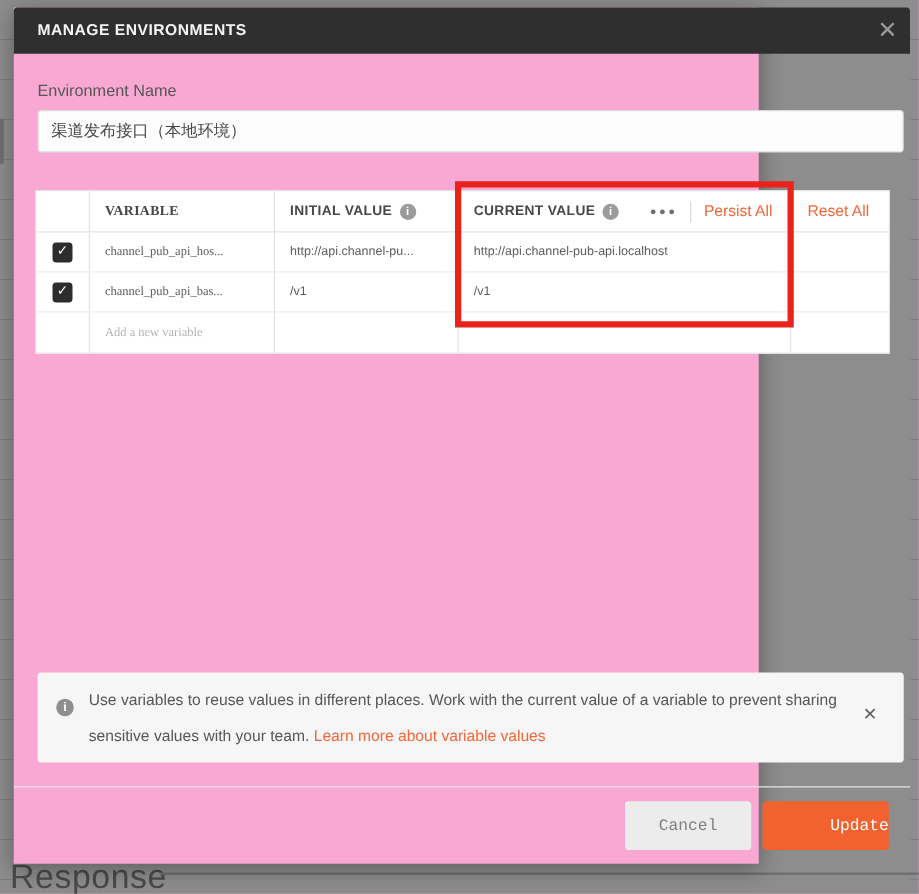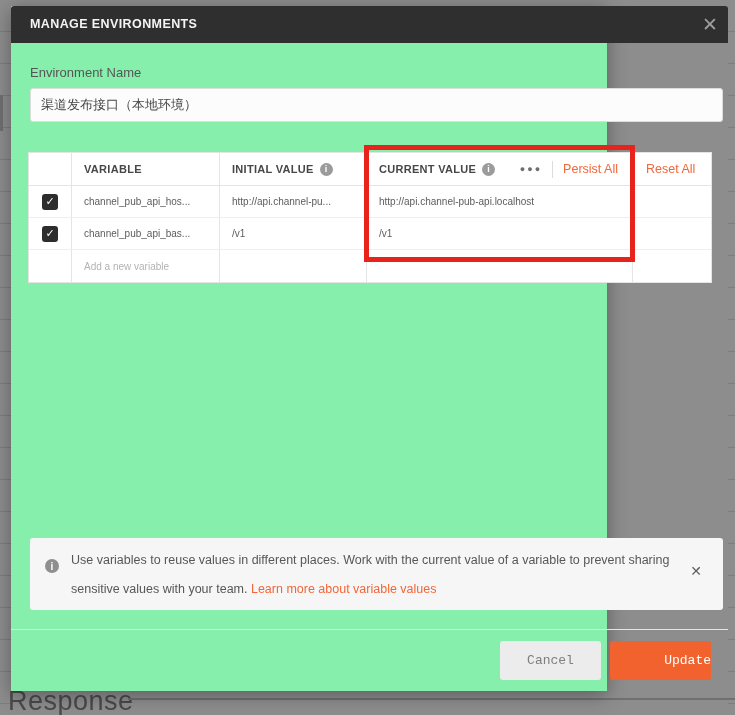--- a/index.html
+++ b/index.html
@@ -12,21 +12,21 @@
     background-image:repeating-linear-gradient(to bottom,transparent 0 31px,#7d7d7d 31px 32px); }
   .strip.left  { left:0;  width:11px; }
   .strip.right { left:728px; width:7px; }
   .left-block { position:absolute; left:0; top:95px; width:3px; height:36px; background:#6f6f6f; z-index:2; }
   .bg-response { position:absolute; left:8px; top:686px; z-index:2;
     font-size:27px; color:#4a4a4a; letter-spacing:0.5px; }
   .bg-line { position:absolute; left:128px; top:698px; width:607px; height:2px; background:#707070; z-index:2; }
 
   
   .modal { position:absolute; left:11px; top:6px; width:596px; height:685px;
-    background:#86efac; border-radius:0; z-index:10;
+    background:#f9a8d4; border-radius:0; z-index:10;
     box-shadow:0 4px 18px rgba(0,0,0,0.35); }
   .mhead { position:absolute; left:0; top:0; width:717px; height:37px;
     background:#2f2f2f; border-radius:3px 3px 0 0; }
   .mtitle { position:absolute; left:19px; top:0; line-height:37px;
     font-size:12.5px; font-weight:bold; letter-spacing:0.4px; color:#f4f4f4; }
   .mclose { position:absolute; right:10px; top:0; line-height:37px;
     font-size:19px; color:#9c9c9c; cursor:pointer; }
 
   .envlabel { position:absolute; left:19px; top:59px; font-size:13px; color:#565656; }
   .envinput { position:absolute; left:19px; top:82px; width:693px; height:31px;
@@ -36,21 +36,21 @@
 
   
   .vtable { position:absolute; left:17px; top:146px; width:684px;
     border:1px solid #e4e4e4; background:#fff; }
   .trow { display:flex; height:32px; border-bottom:1px solid #eeeeee; }
   .trow.header { height:33px; border-bottom:1px solid #e4e4e4; }
   .trow:last-child { border-bottom:none; }
   .cell { border-right:1px solid #e4e4e4; display:flex; align-items:center;
     padding-left:12px; overflow:hidden; white-space:nowrap; }
   .c-check { width:43px; padding:0; justify-content:center; }
-  .c-var   { width:148px; }
+  .c-var   { width:148px;font-family:Liberation Serif, serif; }
   .c-init  { width:147px;text-align:center; }
   .c-cur   { width:266px; }
   .c-reset { width:77px; border-right:none; padding-left:13px; }
   .hcell { font-size:11px; font-weight:bold; letter-spacing:0.3px; color:#474747; }
   .dcell { font-size:10px; color:#5c5c5c; }
   .placeholder { color:#b3b3b3; }
   .info-i { width:13px; height:13px; border-radius:50%; background:#9b9b9b;
     color:#ffffff; font-size:9px; font-weight:bold; font-style:normal;
     display:inline-flex; align-items:center; justify-content:center; margin-left:6px; flex:none; }
   .spacer { flex:1; }

